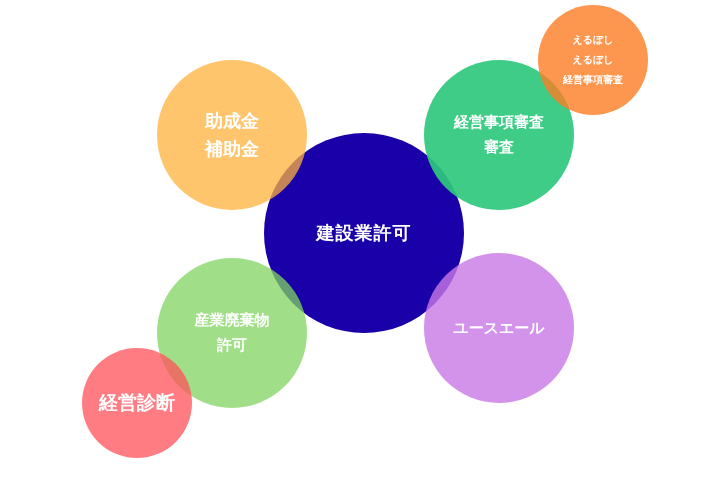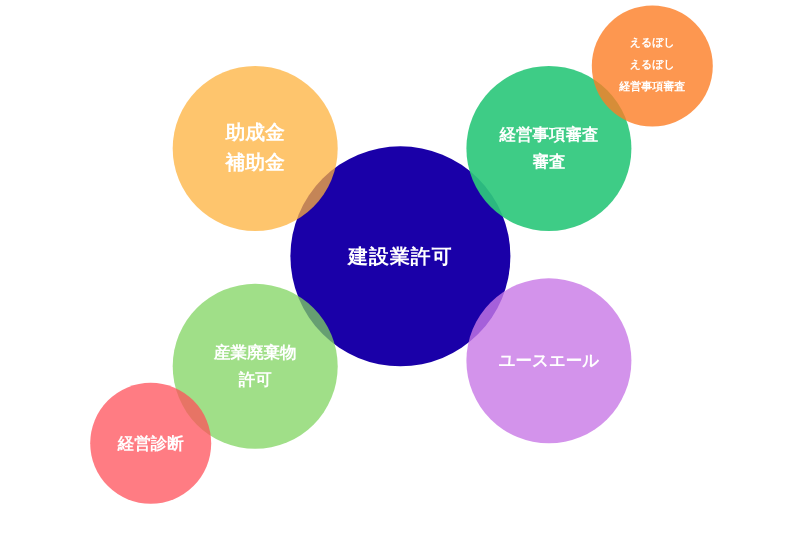--- a/index.html
+++ b/index.html
@@ -9,21 +9,21 @@
               align-items: center; justify-content: center; text-align: center;
               color: #ffffff; font-weight: bold; }
     .circle .label { display: flex; flex-direction: column; align-items: center; }
     .circle .line { display: block; white-space: nowrap; }
     .center { background: #1a00a8; z-index: 1; }
     .center .line { font-size: 18px; letter-spacing: 1px; }
     .outer { z-index: 2; }
     .big .line { font-size: 18px; line-height: 28px; }
     .med .line { font-size: 15px; line-height: 25px; }
     .small .line { font-size: 10px; line-height: 20px; text-align: center; }
-    .red .line { font-size: 15px; }
+    .red .line { font-size: 19px; }
   </style>
 </head>
 <body>
 
 <div class="circle center" style="left: 264px; top: 133px; width: 200px; height: 200px; background: rgb(26, 0, 168);">
   <div class="label">
     <span class="line">建設業許可</span>
   </div>
 </div>
 

